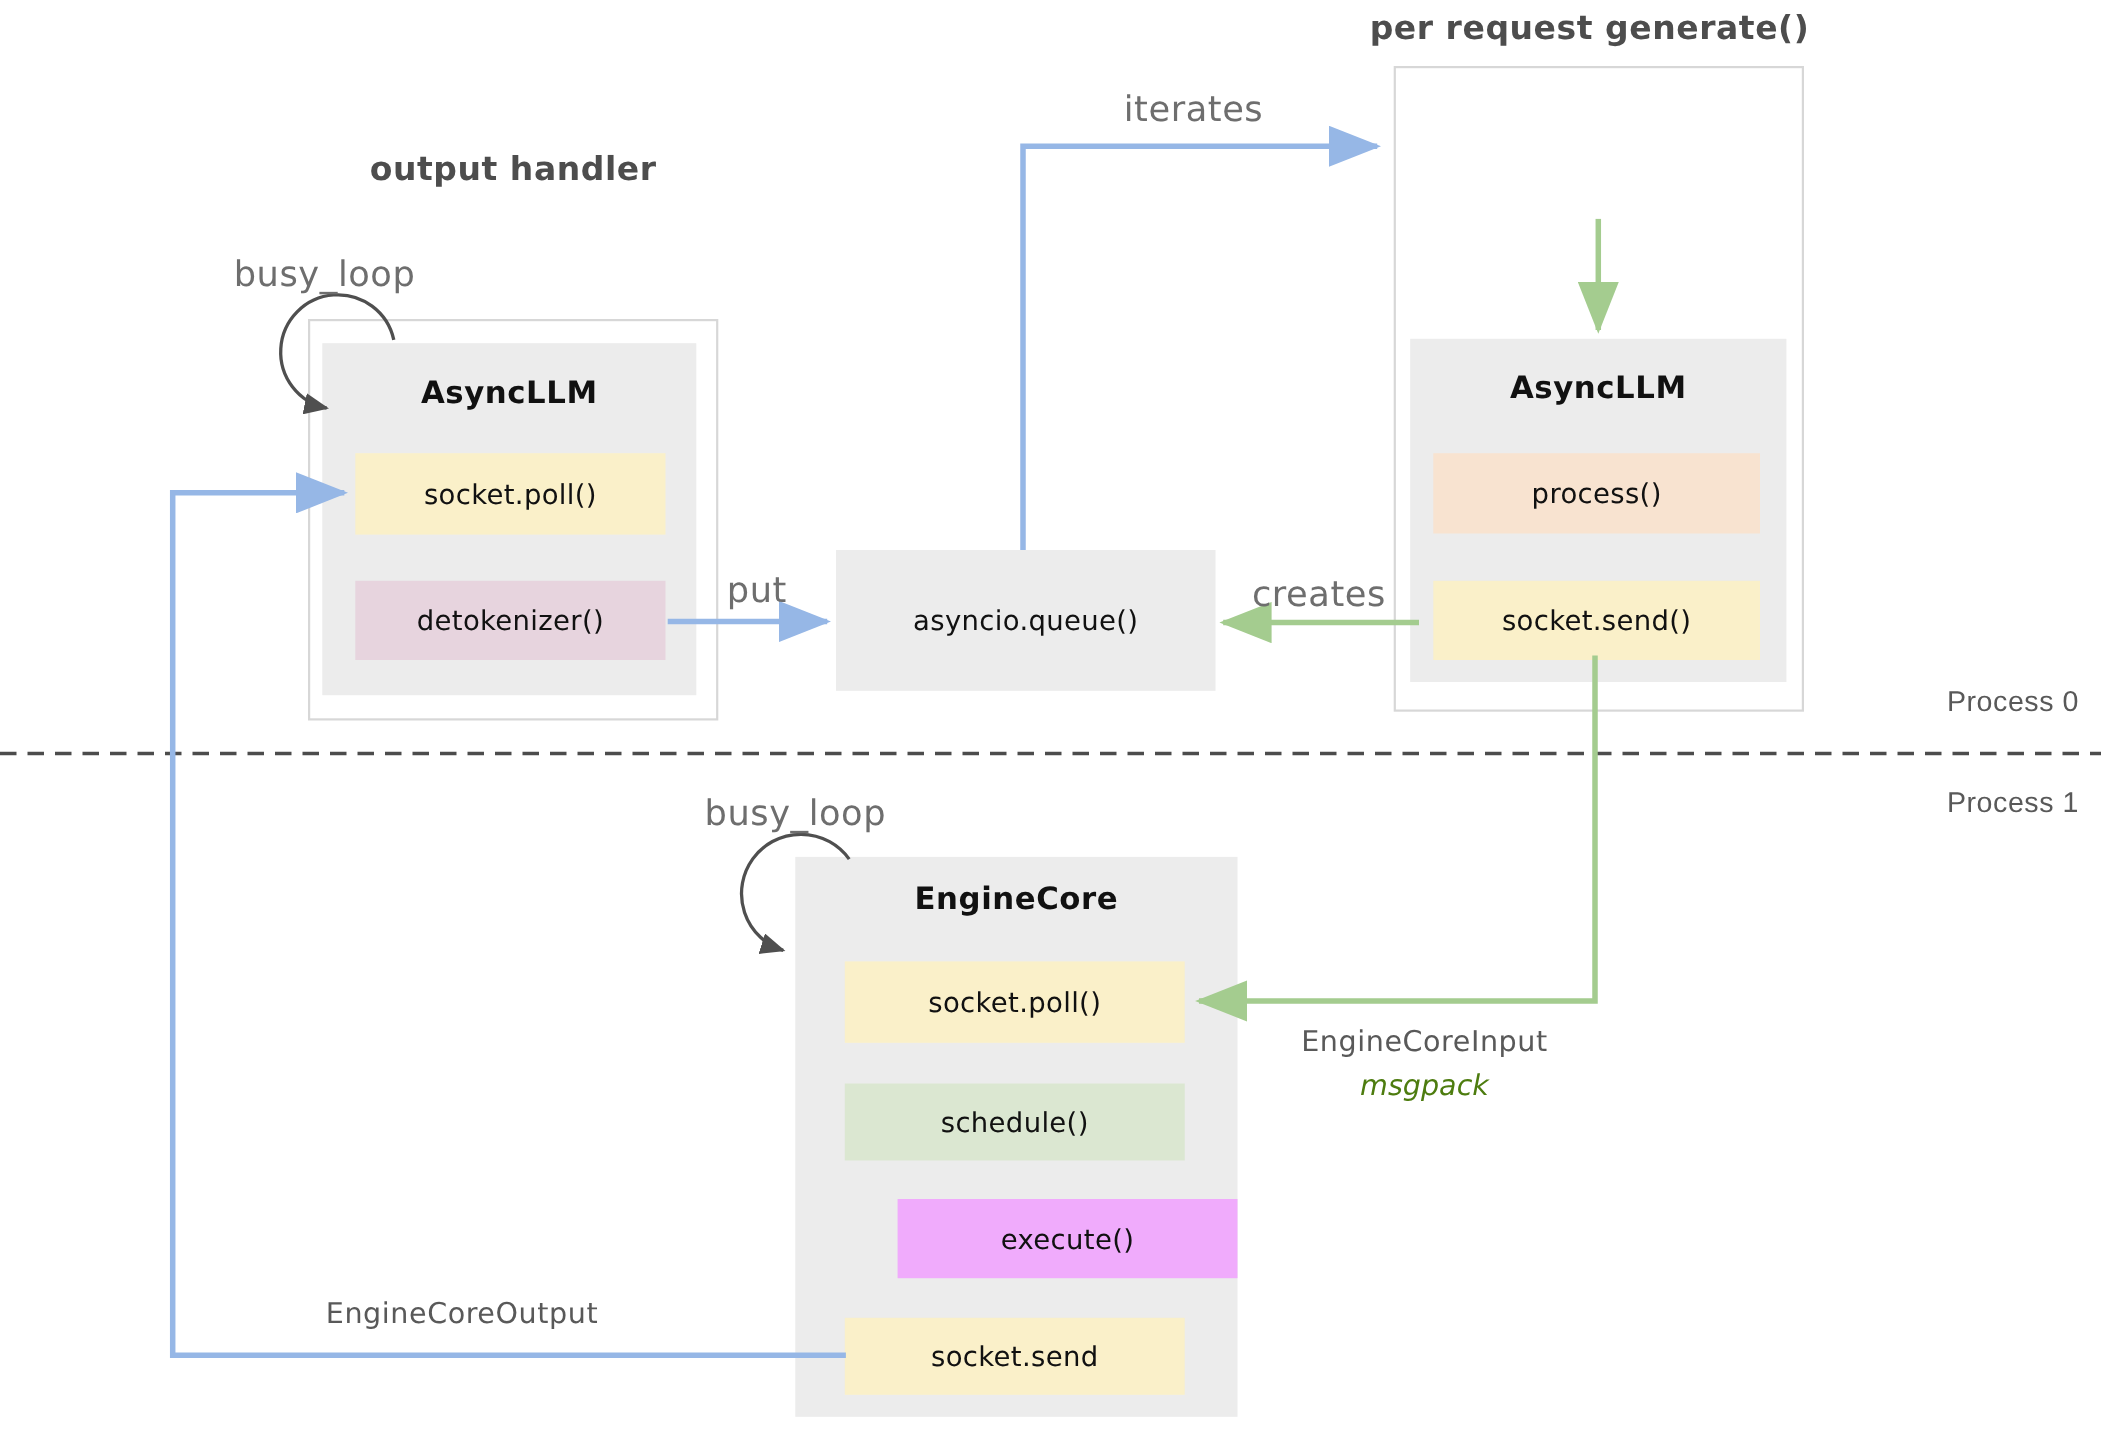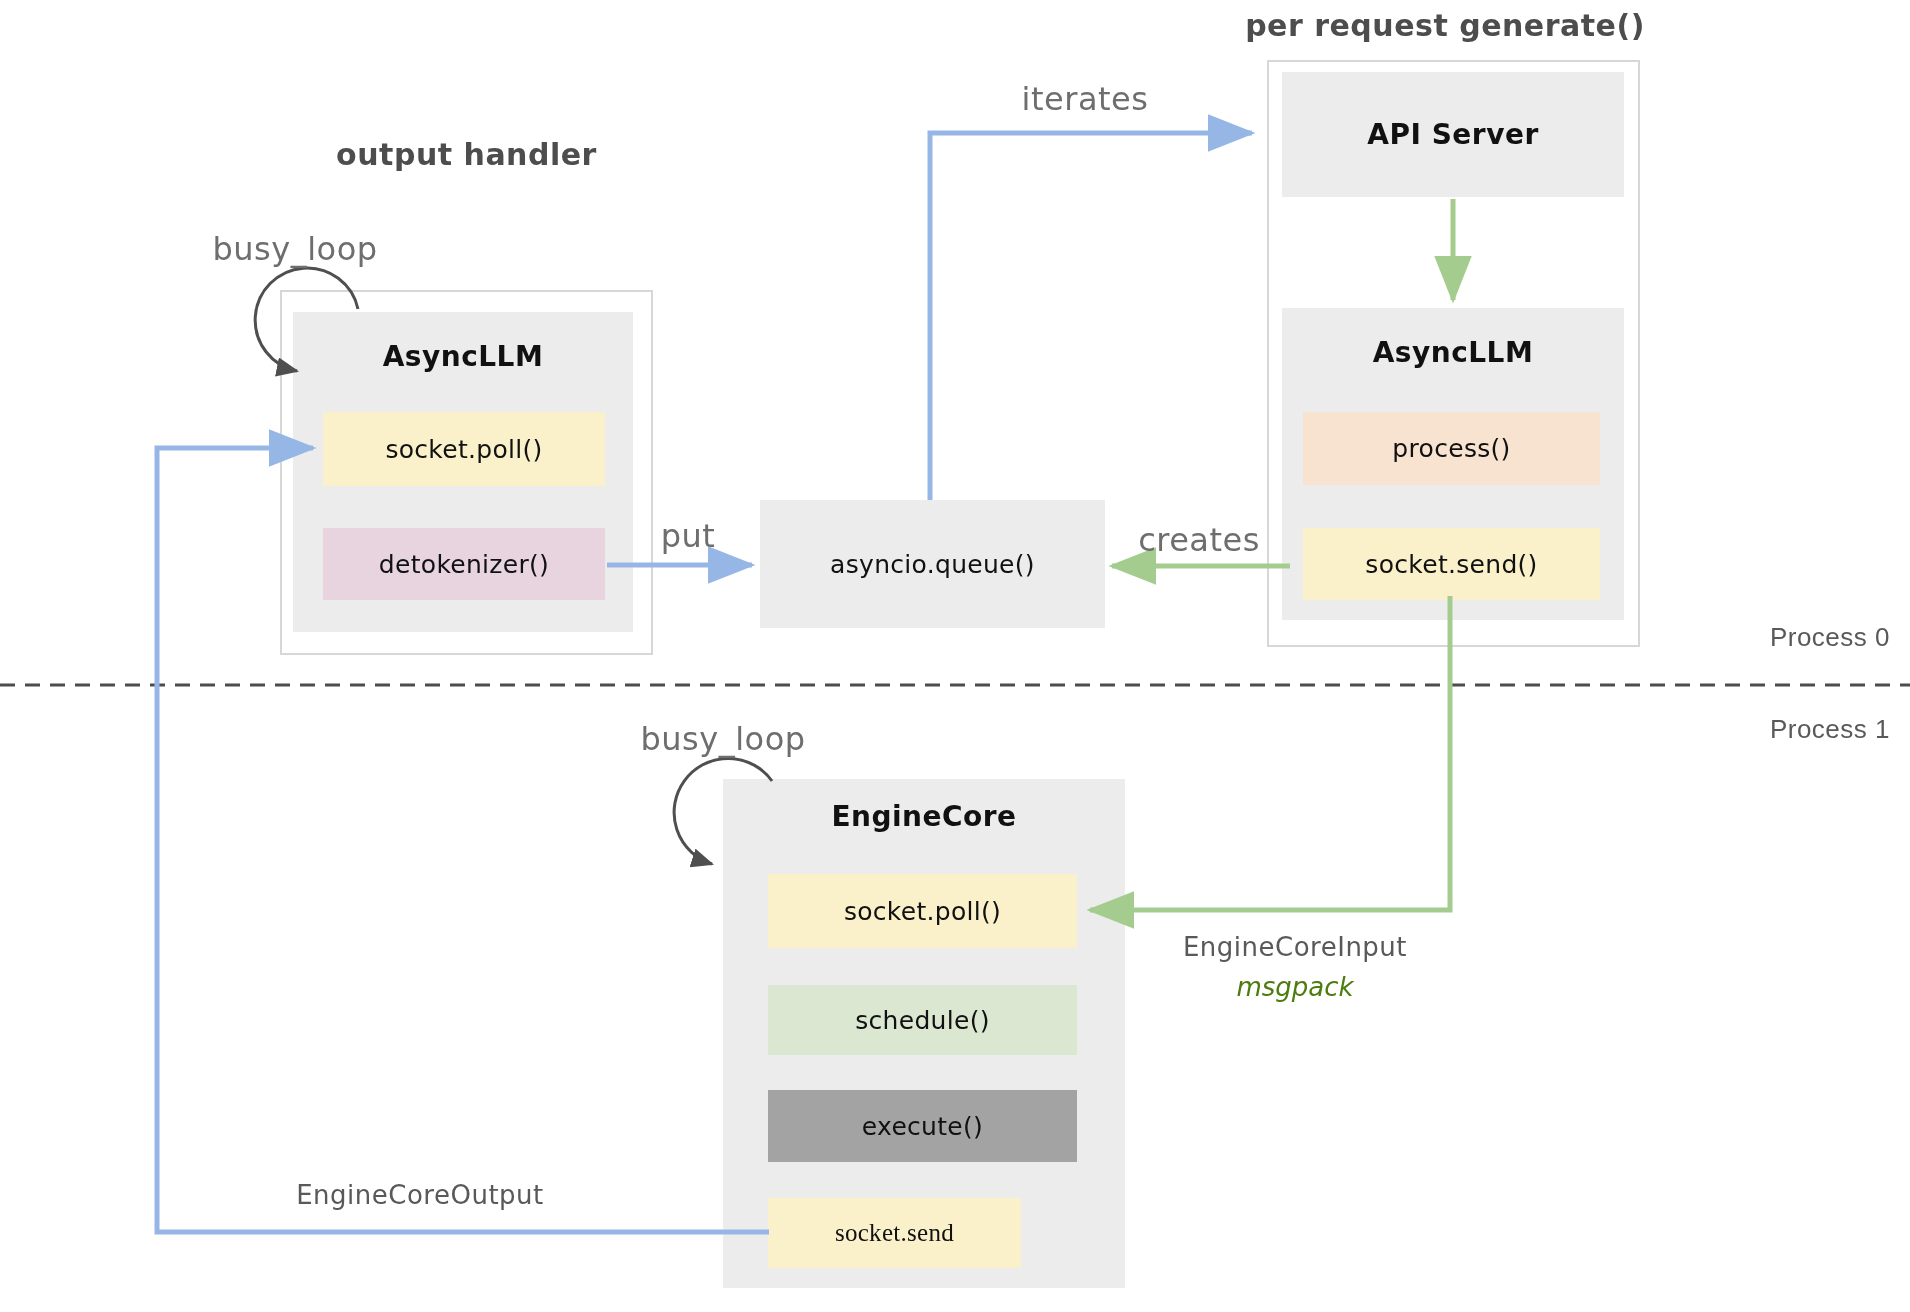--- a/index.html
+++ b/index.html
@@ -16,21 +16,21 @@
 
   
   .outer-box{background:#ffffff;border:2px solid #d7d7d7;box-sizing:border-box;}
   .gray-box{background:#ececec;}
   .box-title{font-weight:700;font-size:28px;color:#111111;text-align:center;letter-spacing:.5px;}
   .row{display:flex;align-items:center;justify-content:center;font-size:25px;color:#111111;letter-spacing:.3px;}
   .fill-yellow{background:#faf0c9;}
   .fill-pink{background:#e7d4de;}
   .fill-peach{background:#f8e3d0;}
   .fill-green{background:#dbe7d1;}
-  .fill-blue{background:#a3a3a3;}
+  .fill-blue{background:#f0abfc;margin-left:48px;}
 
   
   .section-title{font-weight:700;font-size:30px;color:#4d4d4d;text-align:center;letter-spacing:.5px;}
   .wire-label{font-size:32px;color:#6e6e6e;text-align:center;letter-spacing:.5px;}
   .msg-label{font-size:26px;color:#595959;text-align:center;letter-spacing:.5px;}
   .msg-sub{font-size:26px;color:#4d7c0f;font-style:italic;text-align:center;}
   .process-label{font-family:"Liberation Sans",sans-serif;font-size:26px;color:#595959;text-align:right;letter-spacing:.5px;}
 </style>
 </head>
 <body>
@@ -40,38 +40,35 @@
   <div id="boxes">
 
     <div class="abs outer-box" style="left:280px;top:290px;width:373px;height:365px;"></div>
     <div class="abs gray-box" style="left:293px;top:312px;width:340px;height:320px;">
       <div class="box-title" style="padding-top:28px;">AsyncLLM</div>
     </div>
     <div class="abs row fill-yellow" style="left:323px;top:412px;width:282px;height:74px;">socket.poll()</div>
     <div class="abs row fill-pink" style="left:323px;top:528px;width:282px;height:72px;">detokenizer()</div>
 
     <div class="abs outer-box" style="left:1267px;top:60px;width:373px;height:587px;"></div>
-    <div class="abs gray-box" style="left:1282px;top:72px;width:342px;height:125px;display:flex;align-items:center;justify-content:center;">
-      <div class="box-title">API Server</div>
-    </div>
     <div class="abs gray-box" style="left:1282px;top:308px;width:342px;height:312px;">
       <div class="box-title" style="padding-top:28px;">AsyncLLM</div>
     </div>
     <div class="abs row fill-peach" style="left:1303px;top:412px;width:297px;height:73px;">process()</div>
     <div class="abs row fill-yellow" style="left:1303px;top:528px;width:297px;height:72px;">socket.send()</div>
 
     <div class="abs gray-box row" style="left:760px;top:500px;width:345px;height:128px;">asyncio.queue()</div>
 
     <div class="abs gray-box" style="left:723px;top:779px;width:402px;height:509px;">
       <div class="box-title" style="padding-top:21px;">EngineCore</div>
     </div>
     <div class="abs row fill-yellow" style="left:768px;top:874px;width:309px;height:74px;">socket.poll()</div>
     <div class="abs row fill-green" style="left:768px;top:985px;width:309px;height:70px;">schedule()</div>
     <div class="abs row fill-blue" style="left:768px;top:1090px;width:309px;height:72px;">execute()</div>
-    <div class="abs row fill-yellow" style="left:768px;top:1198px;width:253px;height:70px;font-family:Liberation Serif, serif;">socket.send</div>
+    <div class="abs row fill-yellow" style="left:768px;top:1198px;width:309px;height:70px;">socket.send</div>
   </div>
 
   <svg id="wires" class="abs" width="1910" height="1312" viewBox="0 0 1910 1312">
     <defs>
       <marker id="arrBlue" markerUnits="strokeWidth" markerWidth="9.5" markerHeight="7.5" refX="8.8" refY="3.75" orient="auto">
         <path d="M0,0 L9.5,3.75 L0,7.5 Z" fill="#96b7e6"></path>
       </marker>
       <marker id="arrGreen" markerUnits="strokeWidth" markerWidth="9.5" markerHeight="7.5" refX="8.8" refY="3.75" orient="auto">
         <path d="M0,0 L9.5,3.75 L0,7.5 Z" fill="#a4cc8f"></path>
       </marker>

